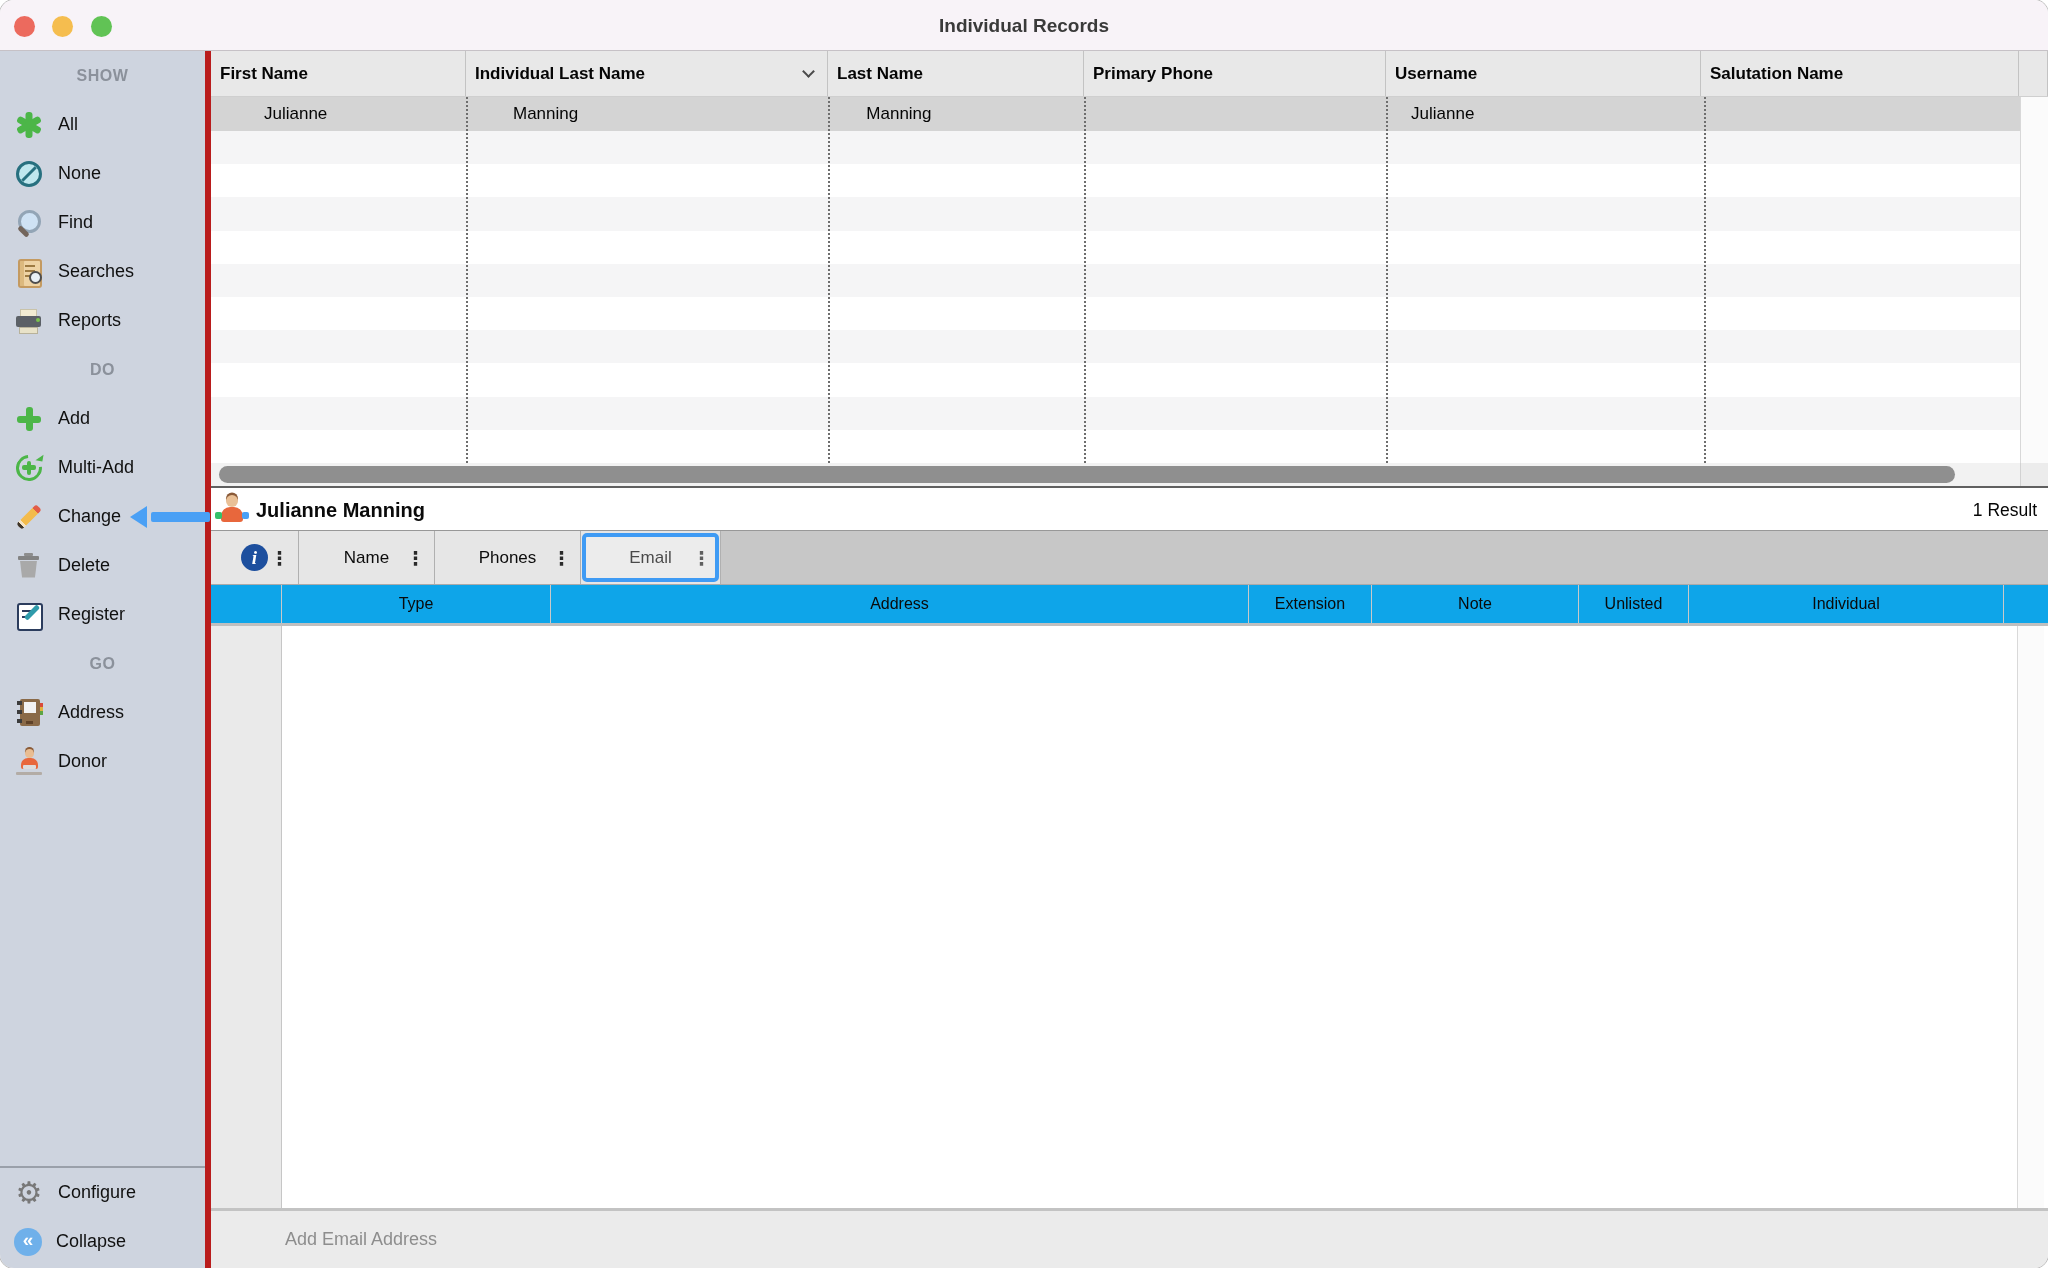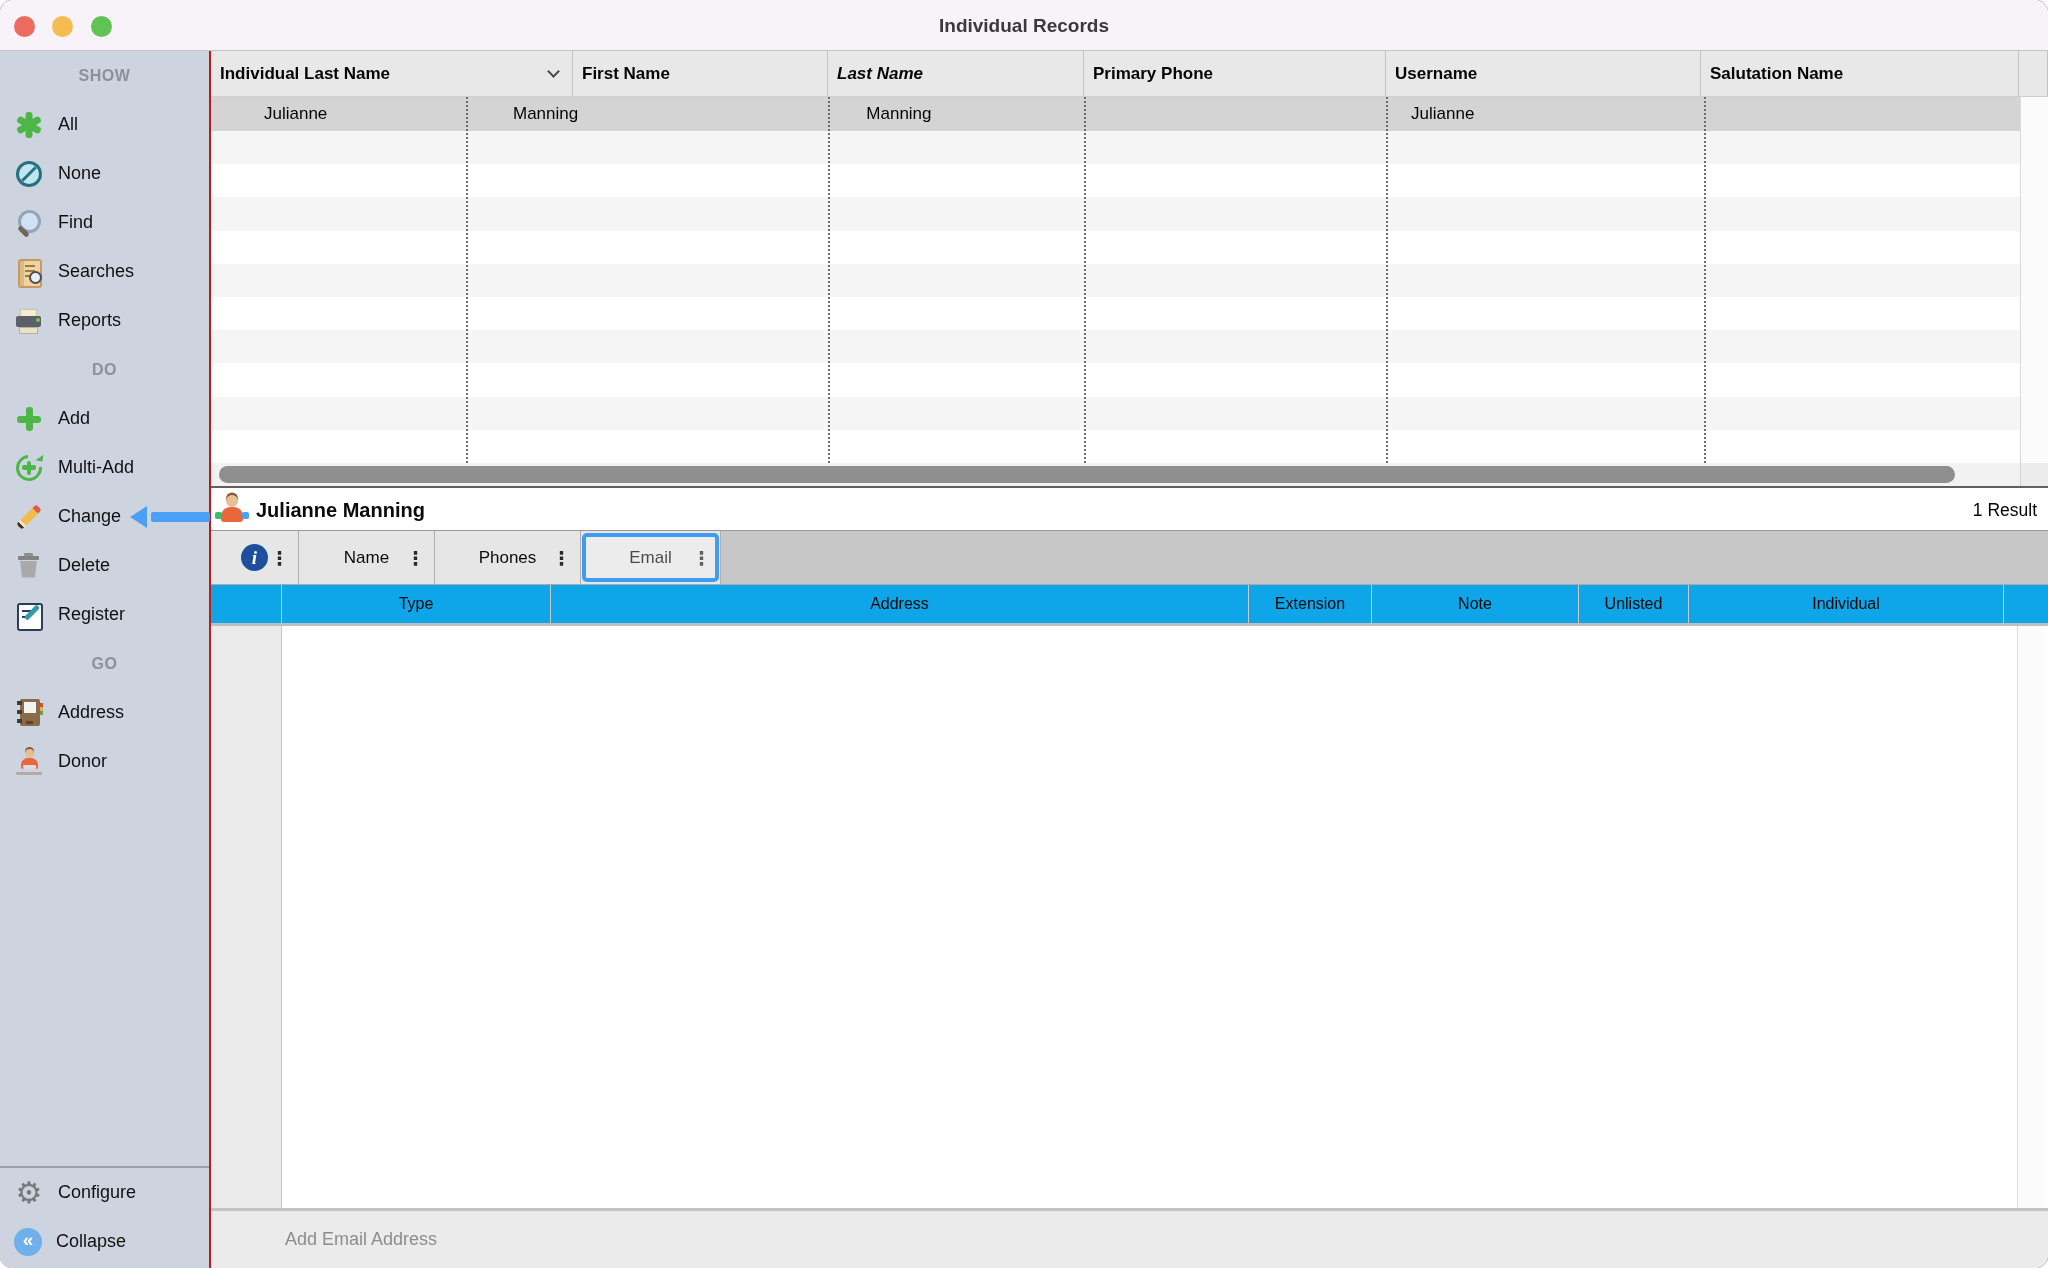--- a/index.html
+++ b/index.html
@@ -13,21 +13,21 @@
     background:#f8f3f8; border-bottom:1px solid #c6c1c6; }
   .traffic { position:absolute; top:16px; width:21px; height:21px; border-radius:50%; }
   #tl-close { left:14px; background:#ec6a5e; }
   #tl-min   { left:52px; background:#f5bd4f; }
   #tl-max   { left:91px; background:#61c355; }
   #window-title { position:absolute; left:0; right:0; top:0; height:51px;
     display:flex; align-items:center; justify-content:center;
     font-size:19px; font-weight:bold; color:#3a3a3a; }
   
   #sidebar { position:absolute; left:0; top:51px; width:211px; height:1217px;
-    background:#ced4df; border-right:2px solid #b91c1c; }
+    background:#ced4df; border-right:6px solid #b91c1c; }
   .section-header { height:49px; display:flex; align-items:center; justify-content:center;
     font-size:16px; font-weight:bold; color:#8b919b; letter-spacing:.5px; }
   .side-item { height:49px; display:flex; align-items:center; padding-left:14px; position:relative; cursor:default; }
   .side-label { margin-left:14px; font-size:18px; color:#101010; }
   #sidebar-footer { position:absolute; left:0; right:0; bottom:2px; }
   #sidebar-divider { border-top:2px solid #9aa0aa; }
   
   .icon { width:30px; height:30px; position:relative; flex:none; display:inline-flex;
     align-items:center; justify-content:center; }
   .bar { position:absolute; left:50%; top:50%; border-radius:3px; }
@@ -291,28 +291,28 @@
           </div>
           <div class="side-item">
             <span class="icon collapse-icon">«</span>
             <span class="side-label">Collapse</span>
           </div>
         </div>
     </div>
   </div>
 
   <div id="records-header">
+      <div class="rh-cell" style="width: 255px;">
+        <span>First Name</span>
+      </div>
       <div class="rh-cell" style="width: 362px;">
         <span>Individual Last Name</span>
         <span class="sort-chevron"></span>
       </div>
-      <div class="rh-cell" style="width: 255px;">
-        <span>First Name</span>
-      </div>
-      <div class="rh-cell" style="width: 256px; font-style: italic;">
+      <div class="rh-cell" style="width: 256px;">
         <span>Last Name</span>
       </div>
       <div class="rh-cell" style="width: 302px;">
         <span>Primary Phone</span>
       </div>
       <div class="rh-cell" style="width: 315px;">
         <span>Username</span>
       </div>
       <div class="rh-cell" style="width: 318px;">
         <span>Salutation Name</span>

